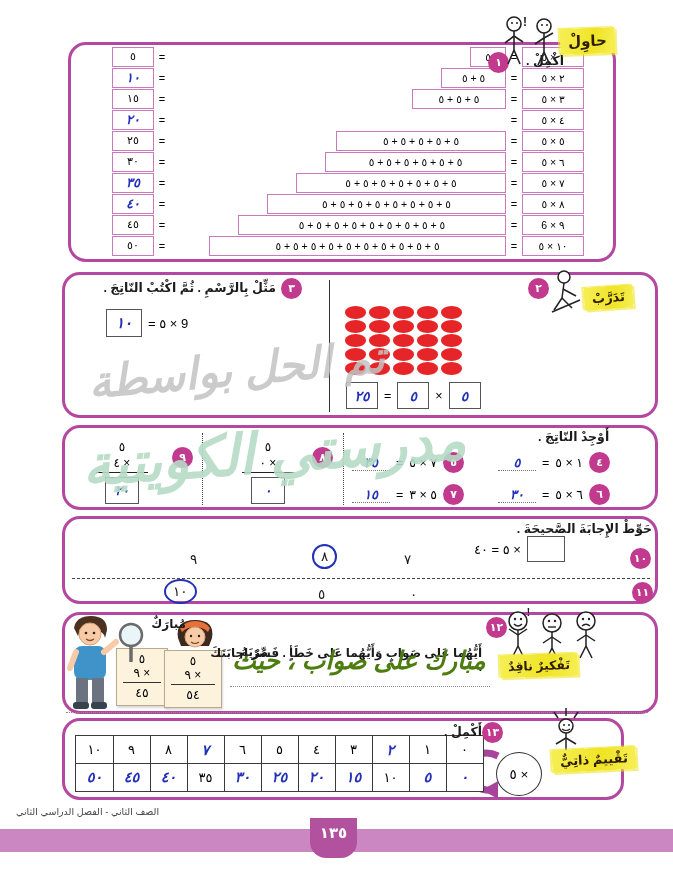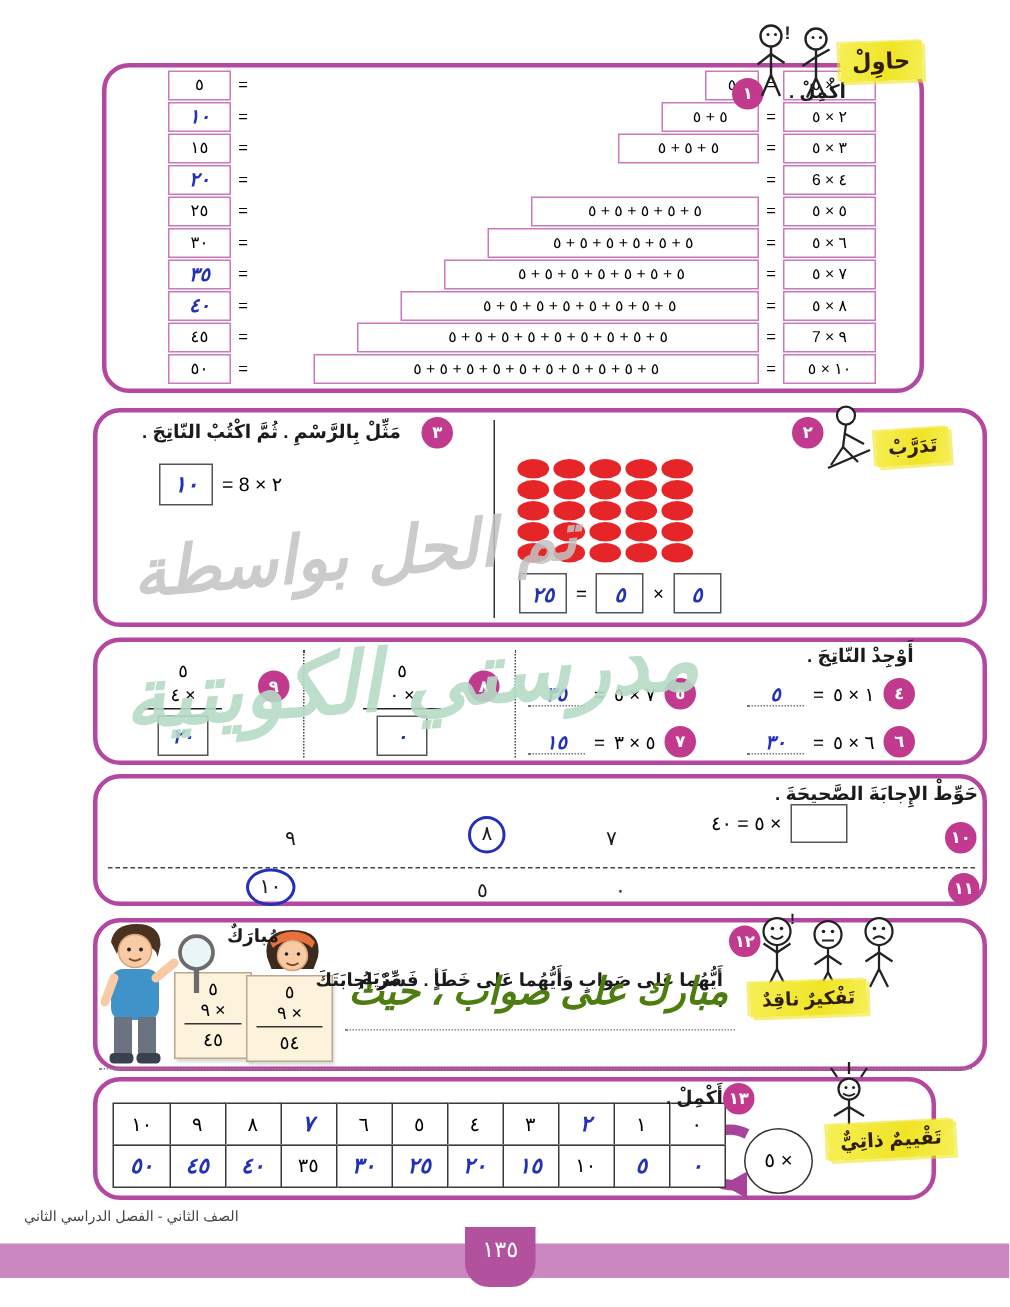--- a/index.html
+++ b/index.html
@@ -21,21 +21,21 @@
   .srow { position:absolute; left:112px; width:472px; height:19.5px; display:flex; direction:ltr; align-items:stretch; z-index:2; }
   .srow .ansbox { width:42px; border:1.4px solid #cb79bd; display:flex; align-items:center; justify-content:center; font-size:11px; }
   .srow .eqs { width:16px; display:flex; align-items:center; justify-content:center; font-size:11px; }
   .srow .spacer { flex:1; }
   .srow .sumbox, .srow .multbox { border:1.4px solid #cb79bd; display:flex; align-items:center; justify-content:center; font-size:10.5px; white-space:nowrap; overflow:hidden; }
   .srow .multbox { width:62px; }
   .srow:nth-of-type(1)  .sumbox { width:36px; }
   .srow:nth-of-type(2)  .sumbox { width:65px; }
   .srow:nth-of-type(3)  .sumbox { width:94px; }
   .srow:nth-of-type(4)  .sumbox { width:123px; }
-  .srow:nth-of-type(5)  .sumbox { width:152px;margin-left:16px; }
+  .srow:nth-of-type(5)  .sumbox { width:170px;margin-left:16px; }
   .srow:nth-of-type(6)  .sumbox { width:181px; }
   .srow:nth-of-type(7)  .sumbox { width:210px; }
   .srow:nth-of-type(8)  .sumbox { width:239px; }
   .srow:nth-of-type(9)  .sumbox { width:268px; }
   .srow:nth-of-type(10) .sumbox { width:297px; }
   .srow .ansbox.hw { font-size:13px; }
 
   
   .dotgrid { position:absolute; left:345px; top:306px; display:grid; grid-template-columns:repeat(5,24px); grid-auto-rows:14px; direction:ltr; z-index:2; }
   .dotgrid i { width:21px; height:12.5px; background:#e52528; border-radius:50%; }
@@ -124,21 +124,21 @@
         <span class="spacer"></span>
         <span class="sumbox ltr">٥ + ٥ + ٥</span>
         <span class="eqs">=</span>
         <span class="multbox ltr">٥ × ٣</span>
       </div>
     <div class="srow" style="top:110px">
         <span class="ansbox ltr hw">٢٠</span>
         <span class="eqs">=</span>
         <span class="spacer"></span>
         <span class="eqs">=</span>
-        <span class="multbox ltr">6 × ٤</span>
+        <span class="multbox ltr">٥ × ٤</span>
       </div>
     <div class="srow" style="top:131px">
         <span class="ansbox ltr">٢٥</span>
         <span class="eqs">=</span>
         <span class="spacer"></span>
         <span class="sumbox ltr">٥ + ٥ + ٥ + ٥ + ٥</span>
         <span class="eqs">=</span>
         <span class="multbox ltr">٥ × ٥</span>
       </div>
     <div class="srow" style="top:152px">
@@ -164,21 +164,21 @@
         <span class="sumbox ltr">٥ + ٥ + ٥ + ٥ + ٥ + ٥ + ٥ + ٥</span>
         <span class="eqs">=</span>
         <span class="multbox ltr">٥ × ٨</span>
       </div>
     <div class="srow" style="top:215px">
         <span class="ansbox ltr">٤٥</span>
         <span class="eqs">=</span>
         <span class="spacer"></span>
         <span class="sumbox ltr">٥ + ٥ + ٥ + ٥ + ٥ + ٥ + ٥ + ٥ + ٥</span>
         <span class="eqs">=</span>
-        <span class="multbox ltr">7 × ٩</span>
+        <span class="multbox ltr">6 × ٩</span>
       </div>
     <div class="srow" style="top:236px">
         <span class="ansbox ltr">٥٠</span>
         <span class="eqs">=</span>
         <span class="spacer"></span>
         <span class="sumbox ltr">٥ + ٥ + ٥ + ٥ + ٥ + ٥ + ٥ + ٥ + ٥ + ٥</span>
         <span class="eqs">=</span>
         <span class="multbox ltr">٥ × ١٠</span>
       </div>
   </div>
@@ -229,24 +229,24 @@
     <span class="box hw ltr" style="width:32px;height:27px;font-size:14px">٢٥</span>
     <span>=</span>
     <span class="box hw ltr" style="width:32px;height:27px;font-size:14px">٥</span>
     <span>×</span>
     <span class="box hw ltr" style="width:32px;height:27px;font-size:14px">٥</span>
   </div>
 
   <div class="abs" style="left:329px;top:280px;height:132px;border-left:1.5px solid #333;z-index:1"></div>
 
   <div class="badge" style="left:281px;top:278px">٣</div>
-  <div class="lbl" style="left:86px;top:280px;width:190px;text-align:center">مَثِّلْ بِالرَّسْمِ . ثُمَّ اكْتُبْ النّاتِجَ .</div>
+  <div class="lbl" style="left:86px;top:280px;width:190px;text-align:right">مَثِّلْ بِالرَّسْمِ . ثُمَّ اكْتُبْ النّاتِجَ .</div>
   <div class="eqrow" style="left:106px;top:309px">
     <span class="box hw ltr" style="width:36px;height:28px;font-size:15px">١٠</span>
-    <span class="ltr" style="font-size:13px">= 8 × ٢</span>
+    <span class="ltr" style="font-size:13px">= ٥ × 9</span>
   </div>
 
   <div class="sec" style="left:62px;top:425px;width:596px;height:85px"></div>
   <div class="lbl" style="left:538px;top:429px;width:112px;text-align:left">أَوْجِدْ النّاتِجَ .</div>
   <div class="dotsep" style="left:202px;top:433px;height:72px"></div>
   <div class="dotsep" style="left:343px;top:433px;height:72px"></div>
 
   <div class="eqrow" style="left:498px;top:452px;width:156px">
     <span class="dotans hw">٥</span>
     <span>=</span>
@@ -446,16 +446,16 @@
     <div class="c hw ltr">٤٥</div>
     <div class="c hw ltr">٥٠</div>
   </div>
 
   <div class="wm" style="left:88px;top:344px;font-size:44px;color:#c3c3c3;opacity:.85;transform:rotate(-5deg)">تم الحل بواسطة</div>
   <div class="wm" style="left:82px;top:420px;font-size:56px;color:#b5dbc6;opacity:.9;transform:rotate(-4deg)">مدرستي الكويتية</div>
 
   <div class="abs" style="left:16px;top:806px;font-size:9.5px;color:#454545;direction:rtl">الصف الثاني - الفصل الدراسي الثاني</div>
   <div class="abs" style="left:0;top:829px;width:673px;height:23px;background:#ca87c2"></div>
   <div class="abs" style="left:310px;top:818px;width:47px;height:40px;background:#b2519e;border-radius:0 0 16px 16px;z-index:4;display:flex;justify-content:center">
-    <span class="ltr" style="color:#fff;font-weight:normal;font-size:15px;margin-top:6px">١٣٥</span>
+    <span class="ltr" style="color:#fff;font-weight:bold;font-size:15px;margin-top:6px">١٣٥</span>
   </div>
 
 </div>
 
 </body></html>

